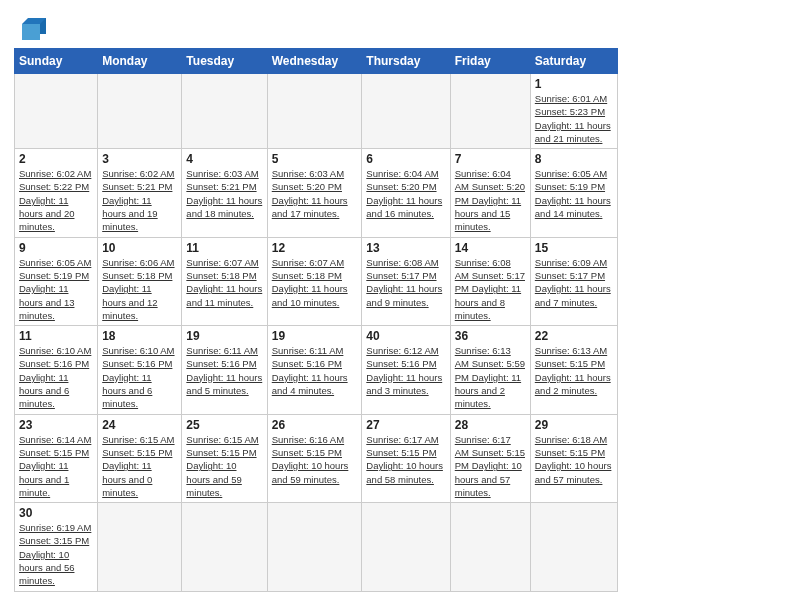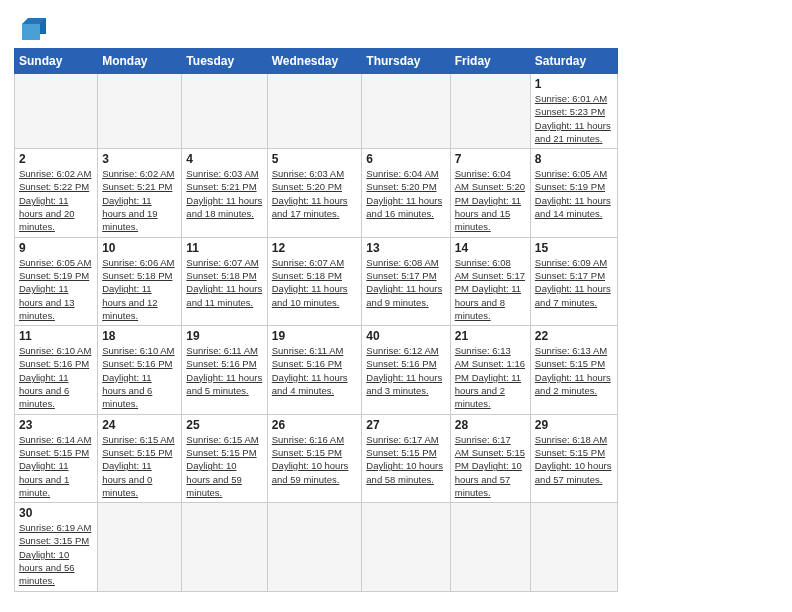--- a/index.html
+++ b/index.html
@@ -274,23 +274,23 @@
 and 4 minutes.</div>
           </td>
           <td>
             <span class="day-number">40</span>
             <div class="day-info">Sunrise: 6:12 AM
 Sunset: 5:16 PM
 Daylight: 11 hours
 and 3 minutes.</div>
           </td>
           <td>
-            <span class="day-number">21</span>
+            <span class="day-number">36</span>
             <div class="day-info">Sunrise: 6:13 AM
-Sunset: 1:16 PM
+Sunset: 5:59 PM
 Daylight: 11 hours
 and 2 minutes.</div>
           </td>
           <td>
             <span class="day-number">22</span>
             <div class="day-info">Sunrise: 6:13 AM
 Sunset: 5:15 PM
 Daylight: 11 hours
 and 2 minutes.</div>
           </td>

